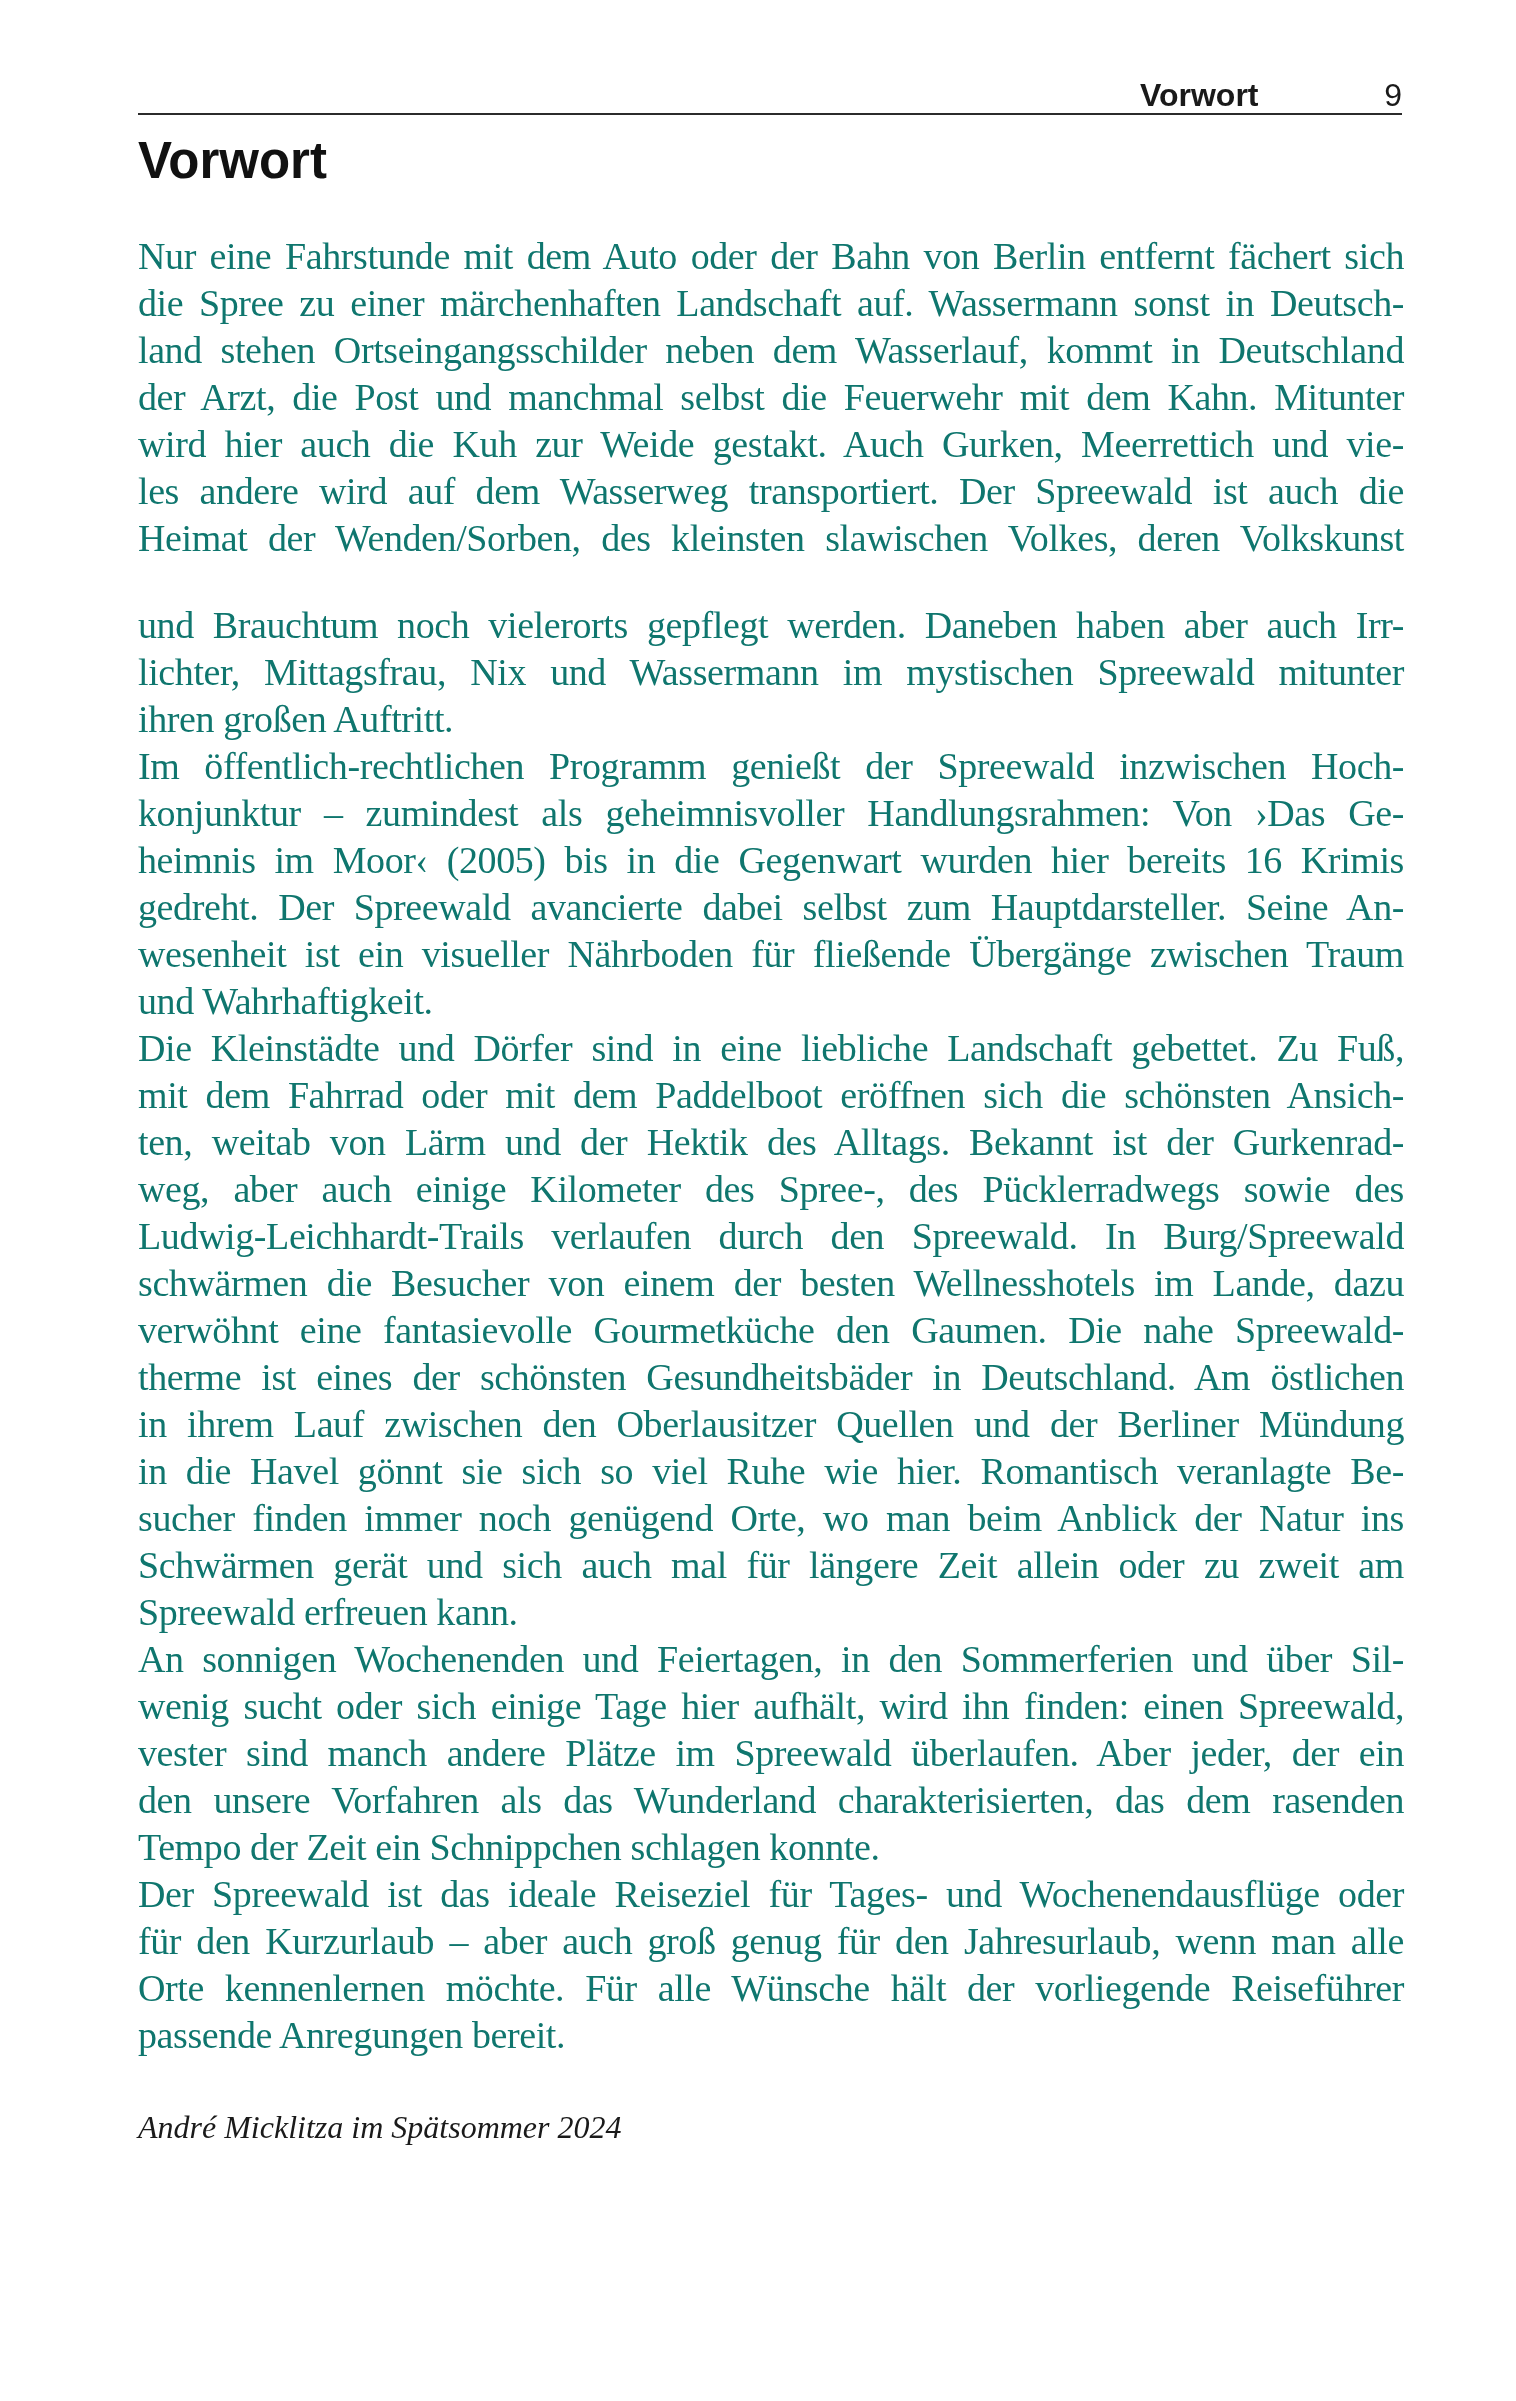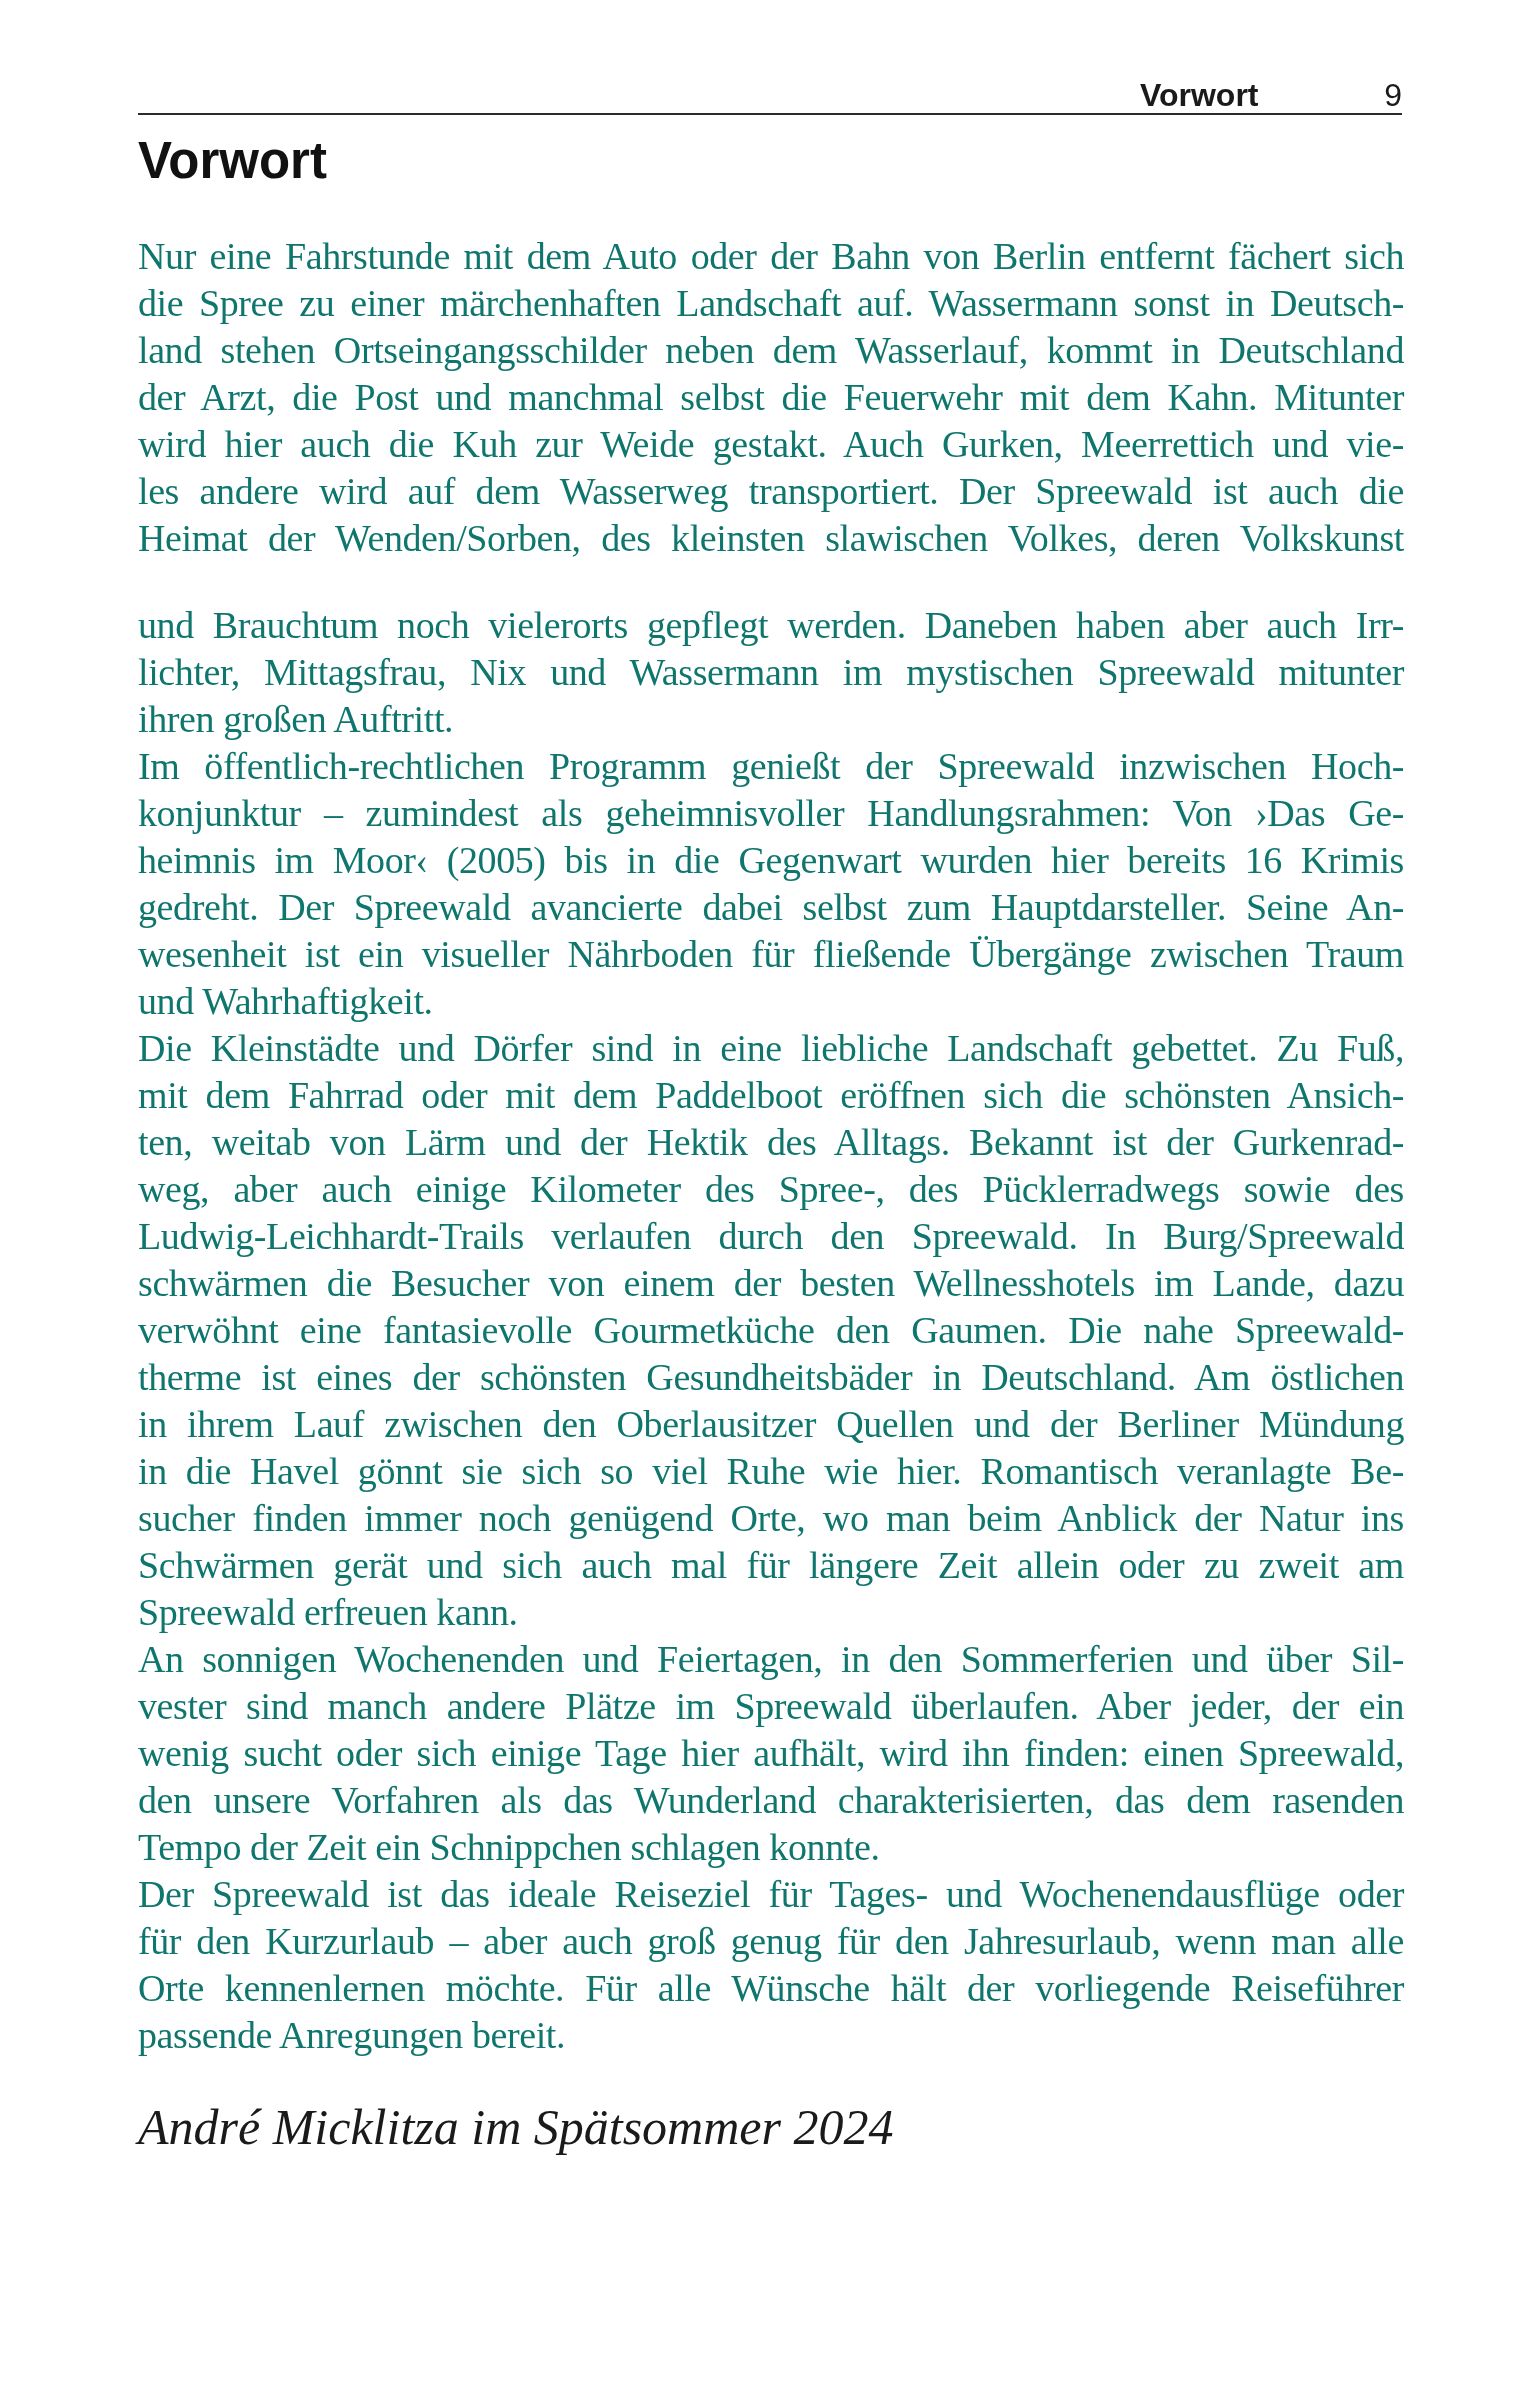--- a/index.html
+++ b/index.html
@@ -27,21 +27,21 @@
     position: absolute; left: 138px; top: 233px; width: 1266px;
     font-family: "Liberation Serif", serif; font-size: 38px; line-height: 47px; color: #0f766e;
   }
   .line {
     display: block; width: 1266px; height: 47px; white-space: nowrap; overflow: visible;
     text-align: justify; text-align-last: justify; letter-spacing: -0.4px;
   }
   .line.last { text-align: left; text-align-last: left; }
   .signature {
     position: absolute; left: 138px; top: 2104px; font-family: "Liberation Serif", serif;
-    font-style: italic; font-size: 50px; line-height: 47px; color: #1a1a1a; white-space: nowrap;
+    font-style: italic; font-size: 32px; line-height: 47px; color: #1a1a1a; white-space: nowrap;
   }
 </style>
 </head>
 <body>
 
 <div class="running-head">
   <span class="rh-title">Vorwort</span>
   <span class="rh-page">9</span>
 </div>
 <div class="rule"></div>
@@ -79,22 +79,22 @@
     <span class="line" style="display: block; width: 1266px;">verwöhnt eine fantasievolle Gourmetküche den Gaumen. Die nahe Spreewald-</span>
     <span class="line" style="display: block; width: 1266px;">therme ist eines der schönsten Gesundheitsbäder in Deutschland. Am östlichen</span>
     <span class="line" style="display: block; width: 1266px;">in ihrem Lauf zwischen den Oberlausitzer Quellen und der Berliner Mündung</span>
     <span class="line" style="display: block; width: 1266px;">in die Havel gönnt sie sich so viel Ruhe wie hier. Romantisch veranlagte Be-</span>
     <span class="line" style="display: block; width: 1266px;">sucher finden immer noch genügend Orte, wo man beim Anblick der Natur ins</span>
     <span class="line" style="display: block; width: 1266px;">Schwärmen gerät und sich auch mal für längere Zeit allein oder zu zweit am</span>
     <span class="line last" style="display: block; width: 1266px;">Spreewald erfreuen kann.</span>
   </div>
   <div>
     <span class="line" style="display: block; width: 1266px;">An sonnigen Wochenenden und Feiertagen, in den Sommerferien und über Sil-</span>
+    <span class="line" style="display: block; width: 1266px;">wenig sucht oder sich einige Tage hier aufhält, wird ihn finden: einen Spreewald,</span>
     <span class="line" style="display: block; width: 1266px;">vester sind manch andere Plätze im Spreewald überlaufen. Aber jeder, der ein</span>
-    <span class="line" style="display: block; width: 1266px;">wenig sucht oder sich einige Tage hier aufhält, wird ihn finden: einen Spreewald,</span>
     <span class="line" style="display: block; width: 1266px;">den unsere Vorfahren als das Wunderland charakterisierten, das dem rasenden</span>
     <span class="line last" style="display: block; width: 1266px;">Tempo der Zeit ein Schnippchen schlagen konnte.</span>
   </div>
   <div>
     <span class="line" style="display: block; width: 1266px;">Der Spreewald ist das ideale Reiseziel für Tages- und Wochenendausflüge oder</span>
     <span class="line" style="display: block; width: 1266px;">für den Kurzurlaub – aber auch groß genug für den Jahresurlaub, wenn man alle</span>
     <span class="line" style="display: block; width: 1266px;">Orte kennenlernen möchte. Für alle Wünsche hält der vorliegende Reiseführer</span>
     <span class="line last" style="display: block; width: 1266px;">passende Anregungen bereit.</span>
   </div>
 </div>

